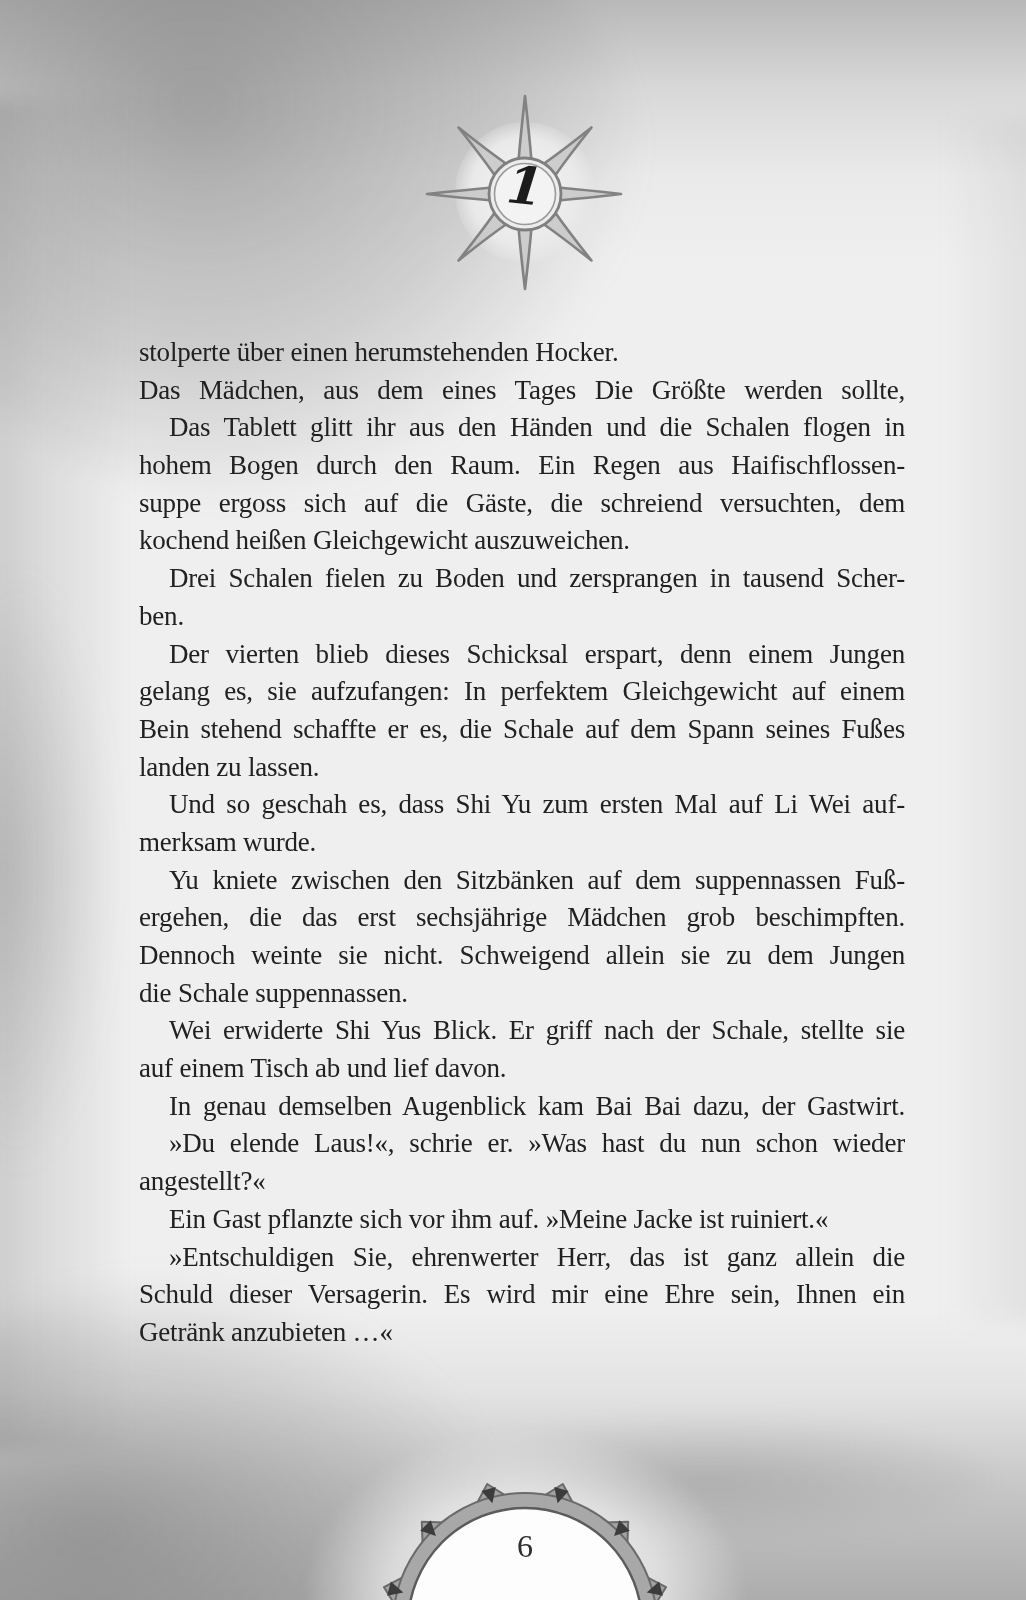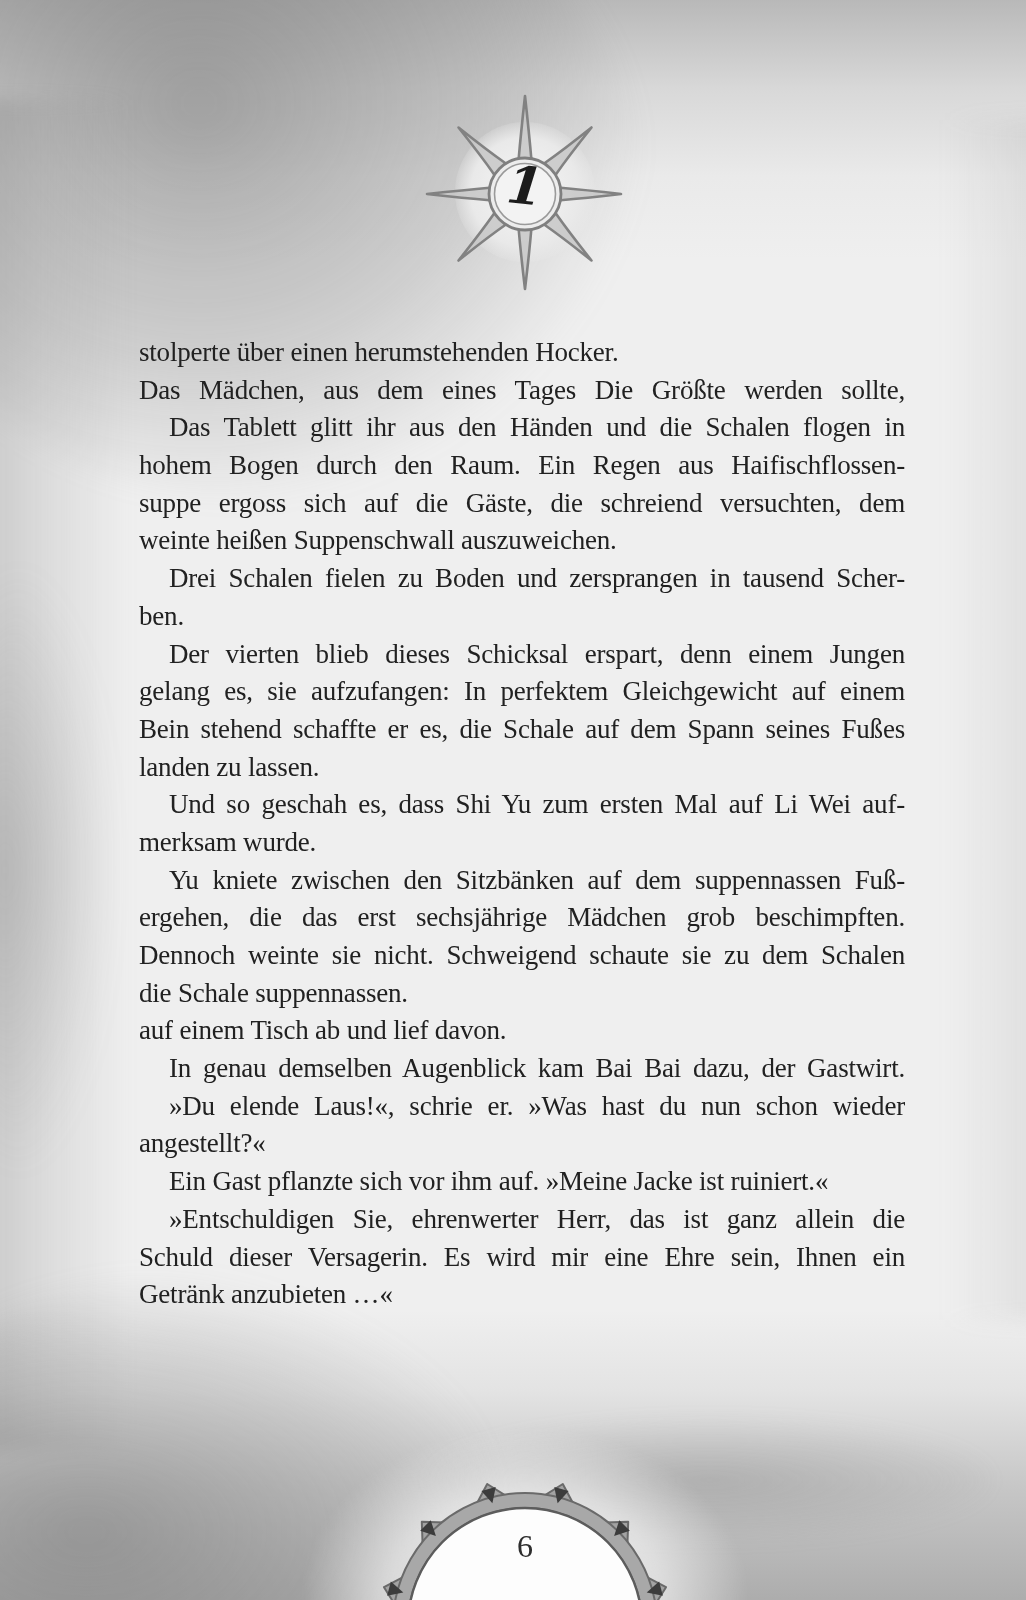--- a/index.html
+++ b/index.html
@@ -92,33 +92,34 @@
     </svg>
     <div class="chapter-num">1</div>
   </div>
 
   <div class="text-block">
       <div class="line">stolperte über einen herumstehenden Hocker.</div>
       <div class="line j">Das Mädchen, aus dem eines Tages Die Größte werden sollte,</div>
       <div class="line j ind">Das Tablett glitt ihr aus den Händen und die Schalen flogen in</div>
       <div class="line j">hohem Bogen durch den Raum. Ein Regen aus Haifischflossen-</div>
       <div class="line j">suppe ergoss sich auf die Gäste, die schreiend versuchten, dem</div>
-      <div class="line">weinte heißen Suppenschwall auszuweichen.</div>
+      <div class="line">kochend heißen Gleichgewicht auszuweichen.</div>
       <div class="line j ind">Drei Schalen fielen zu Boden und zersprangen in tausend Scher-</div>
       <div class="line">ben.</div>
       <div class="line j ind">Der vierten blieb dieses Schicksal erspart, denn einem Jungen</div>
       <div class="line j">gelang es, sie aufzufangen: In perfektem Gleichgewicht auf einem</div>
       <div class="line j">Bein stehend schaffte er es, die Schale auf dem Spann seines Fußes</div>
       <div class="line">landen zu lassen.</div>
       <div class="line j ind">Und so geschah es, dass Shi Yu zum ersten Mal auf Li Wei auf-</div>
       <div class="line">merksam wurde.</div>
       <div class="line j ind">Yu kniete zwischen den Sitzbänken auf dem suppennassen Fuß-</div>
       <div class="line j">ergehen, die das erst sechsjährige Mädchen grob beschimpften.</div>
-      <div class="line j">Dennoch weinte sie nicht. Schweigend schaute sie zu dem Schalen</div>
+      <div class="line j">Dennoch weinte sie nicht. Schweigend allein sie zu dem Jungen</div>
       <div class="line">die Schale suppennassen.</div>
+      <div class="line j ind">Wei erwiderte Shi Yus Blick. Er griff nach der Schale, stellte sie</div>
       <div class="line">auf einem Tisch ab und lief davon.</div>
       <div class="line j ind">In genau demselben Augenblick kam Bai Bai dazu, der Gastwirt.</div>
       <div class="line j ind">»Du elende Laus!«, schrie er. »Was hast du nun schon wieder</div>
       <div class="line">angestellt?«</div>
       <div class="line ind">Ein Gast pflanzte sich vor ihm auf. »Meine Jacke ist ruiniert.«</div>
       <div class="line j ind">»Entschuldigen Sie, ehrenwerter Herr, das ist ganz allein die</div>
       <div class="line j">Schuld dieser Versagerin. Es wird mir eine Ehre sein, Ihnen ein</div>
       <div class="line">Getränk anzubieten …«</div>
     </div>
 

